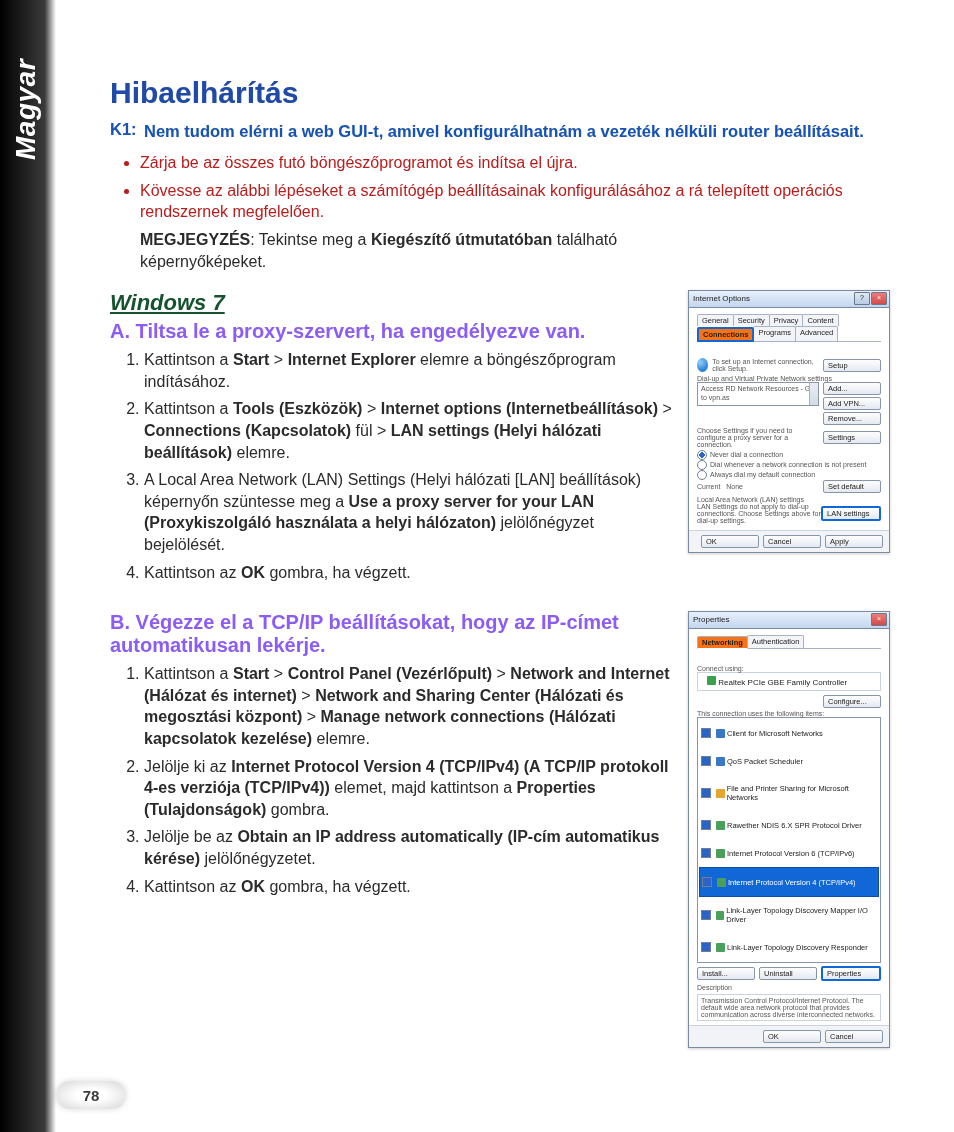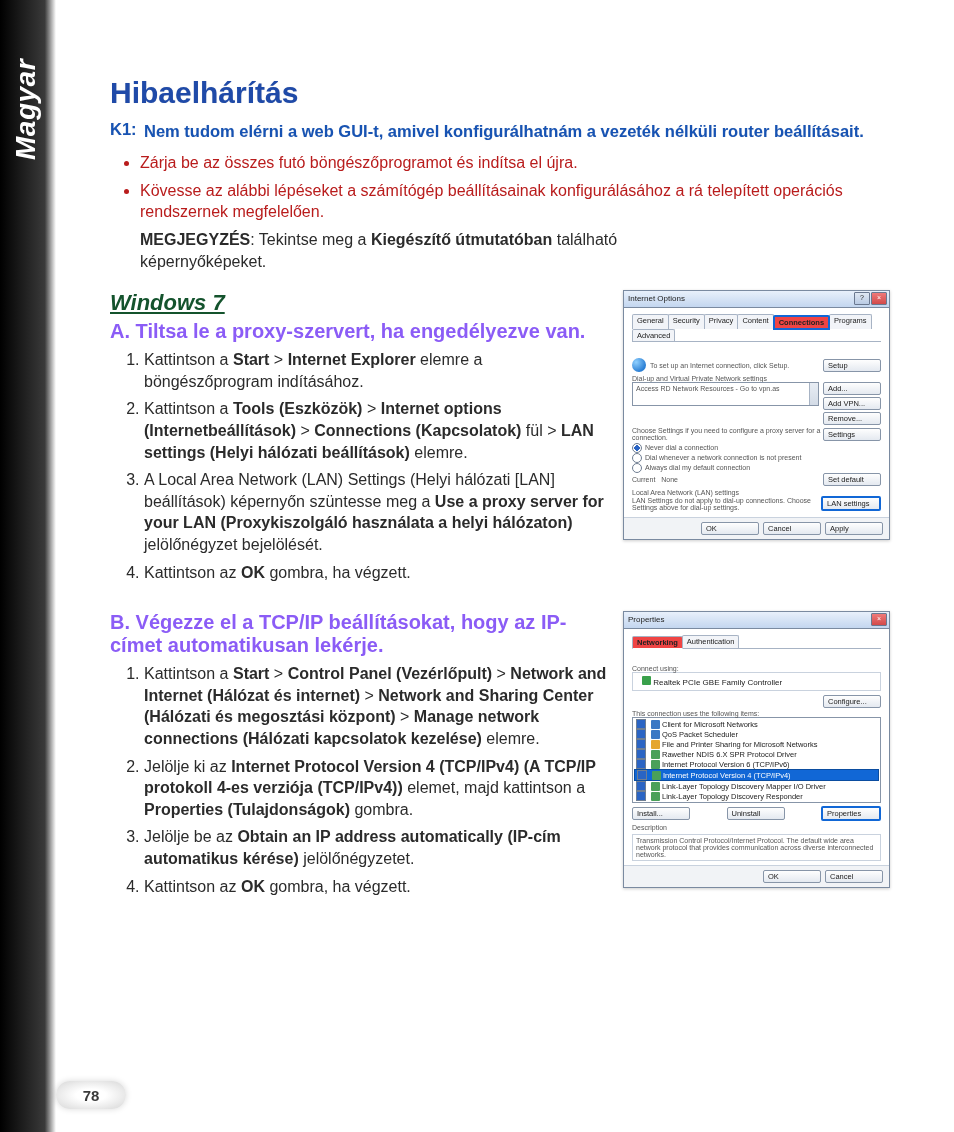--- a/index.html
+++ b/index.html
@@ -91,21 +91,21 @@
     color: #2b2b2b;
     margin-bottom: 18px;
     max-width: 500px;
   }
   .two-col {
     display: flex;
     gap: 12px;
     margin-bottom: 18px;
   }
   .left-col { flex: 1; }
-  .right-col { width: 267px; flex: none; }
+  .right-col { width: 202px; flex: none; }
   .os-head {
     font-size: 22px;
     font-weight: 700;
     font-style: italic;
     text-decoration: underline;
     color: #14532d;
     margin-bottom: 4px;
   }
   .sect-head {
     font-weight: 700;
@@ -151,21 +151,21 @@
     border-radius: 1px;
   }
   .dlg-titlebar .winbtns span.red { background: linear-gradient(#ef7a7a,#d24a4a); color:#fff;}
   .dlg-body { padding: 6px 8px 4px 8px; }
   .tabs { display:flex; border-bottom:1px solid #a7b3c4; margin-bottom:16px; flex-wrap:wrap;}
   .tabs span {
     padding: 1px 4px; border:1px solid #a7b3c4; border-bottom:none;
     background:#f2f4f8; margin-right:-1px; font-size:7.5px; border-top-left-radius:2px; border-top-right-radius:2px;
     white-space: nowrap;
   }
-  .tabs span.active { background:#ef4444; border-bottom:1px solid #fff; position:relative; top:1px; font-weight:700;}
+  .tabs span.active { background:#f97316; border-bottom:1px solid #fff; position:relative; top:1px; font-weight:700;}
   .tabs span.hl { border:2px solid #1167d6; }
   .wbox { border:1px solid #c9d2de; padding:3px 9px; margin-bottom:4px; background:#fff;}
   .wbtn {
     display:inline-block; min-width:48px; text-align:left;
     border:1px solid #8795a8; background:linear-gradient(#fefefe,#e4e9f0);
     padding:1px 4px; border-radius:2px; font-size:7.5px;
   }
   .wbtn.hl { border:2px solid #1167d6; }
   .row { display:flex; justify-content:space-between; align-items:center; margin-bottom:2px;}
   .listbox {
@@ -185,21 +185,21 @@
     background:#f1f3f6;
   }
   .globe {
     width:14px; height:14px; border-radius:50%;
     background: radial-gradient(circle at 30% 30%, #8fd0ff, #2b7fd4 70%);
     display:inline-block; vertical-align:middle; margin-right:4px;
   }
   .tiny { font-size:7px; color:#555; }
 
   .itemlist { border:1px solid #8795a8; background:#fff; padding:1px; margin-bottom:3px;}
-  .itemlist .it { display:flex; align-items:flex-end; padding:0 2px; font-size:7.5px; gap:2px;}
+  .itemlist .it { display:flex; align-items:center; padding:9px 2px; font-size:7.5px; gap:2px;}
   .itemlist .it.hl { background:#1167d6; color:#fff; border:1px solid #0b4da0;}
   .sqicon { width:9px; height:9px; display:inline-block; border-radius:1px;}
   .desc { border:1px solid #c9d2de; padding:2px 3px; font-size:7px; color:#555; margin-top:3px;}
 </style>
 </head>
 <body>
 
 <div class="side-tab">
   <div class="side-tab-label">Magyar</div>
 </div>

